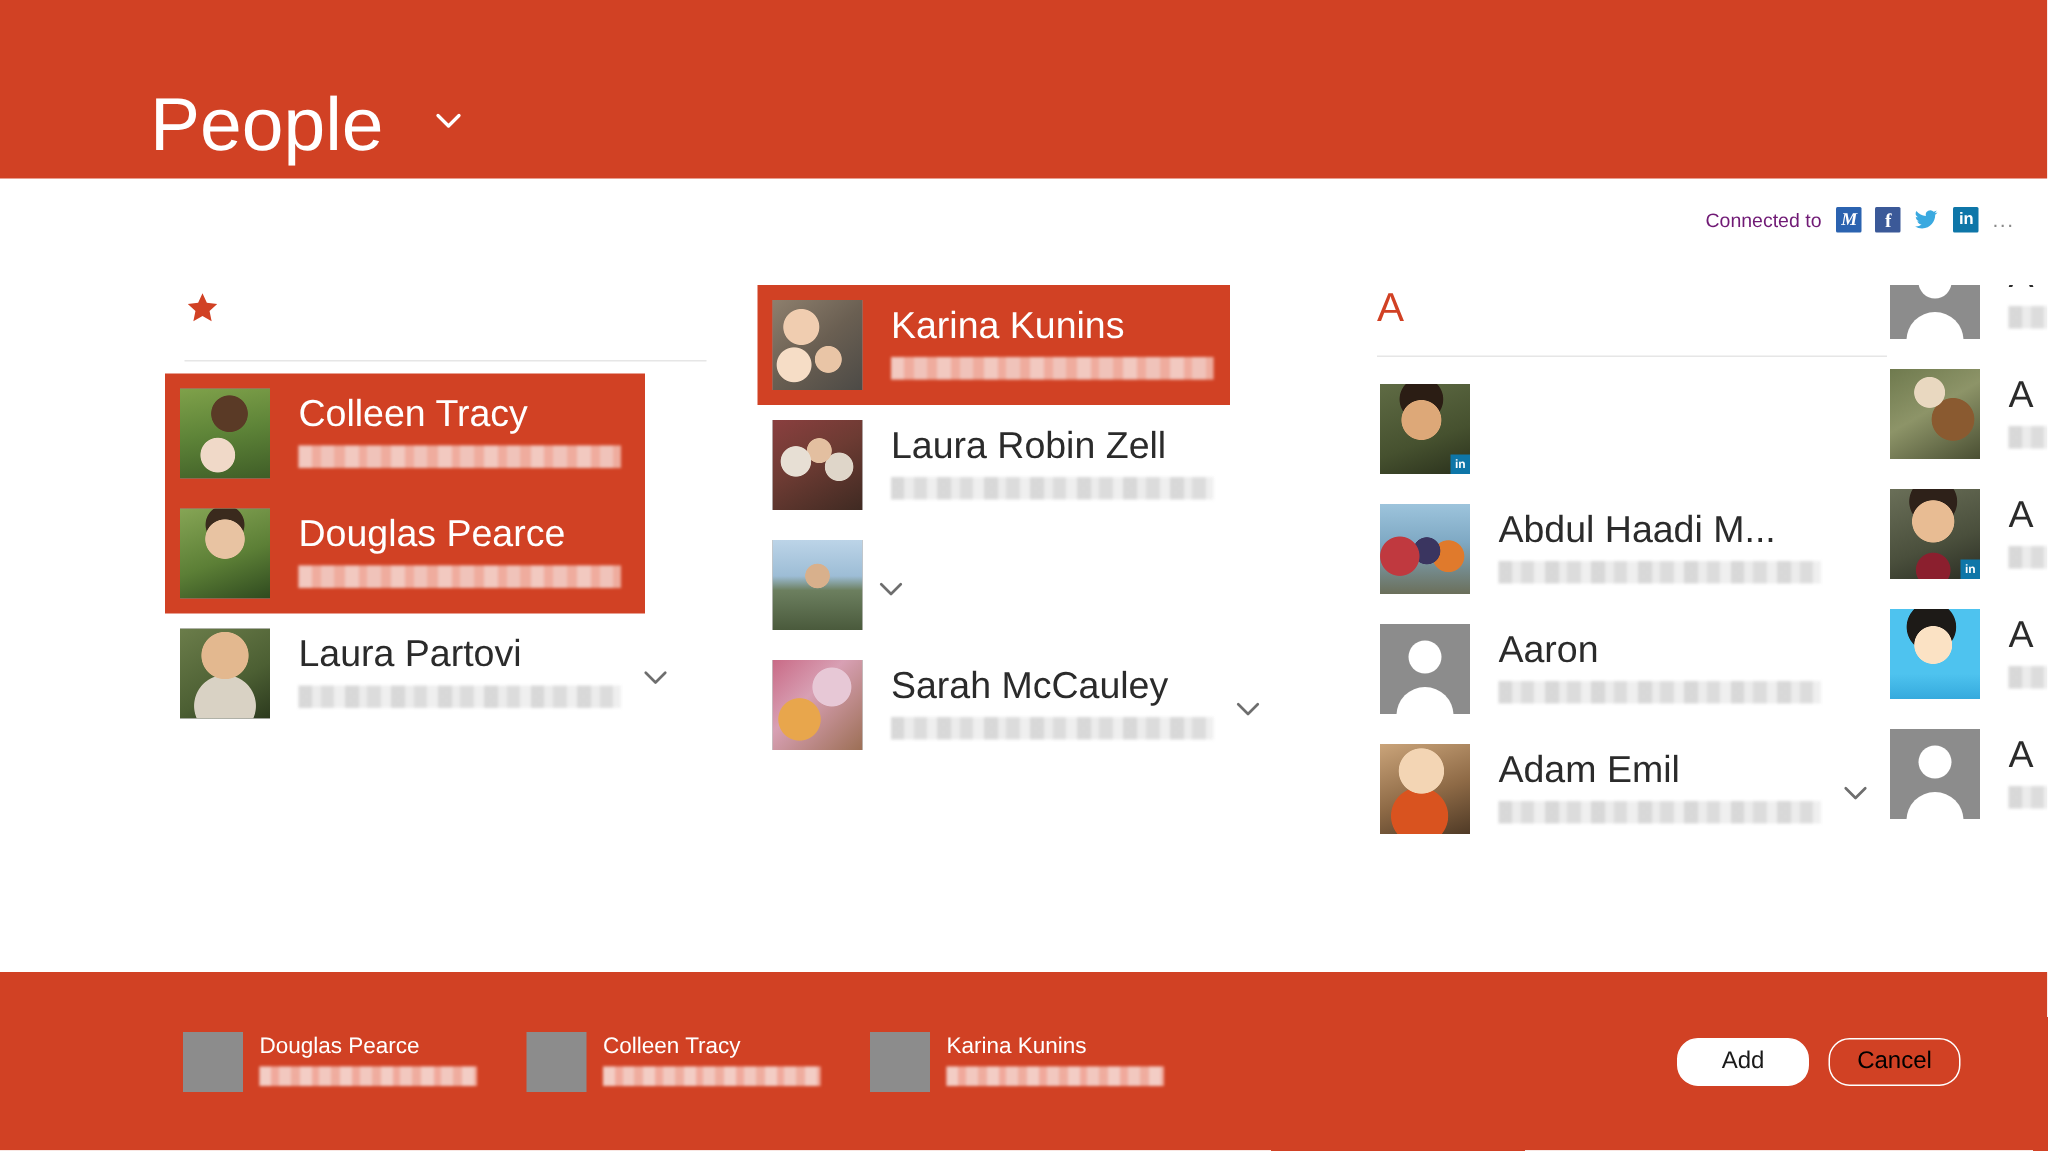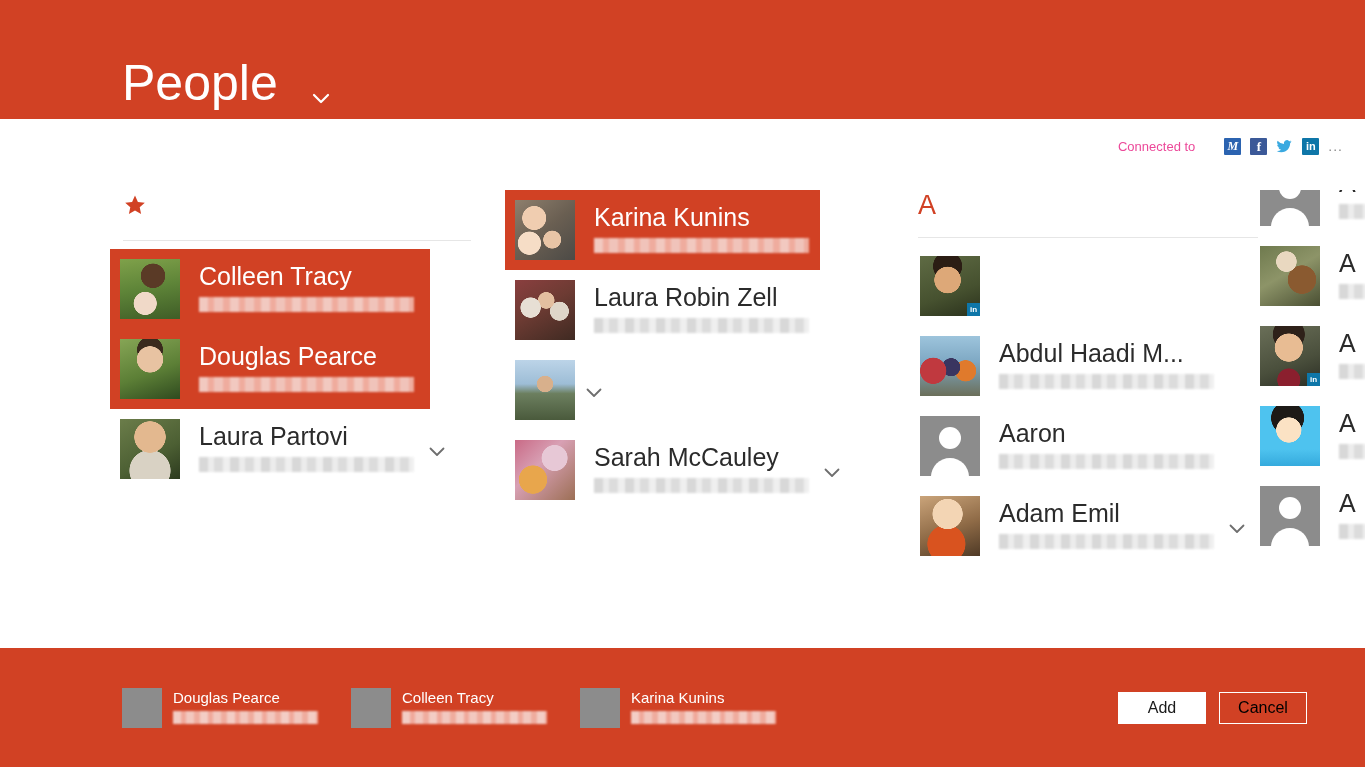--- a/index.html
+++ b/index.html
@@ -23,24 +23,24 @@
   
   .header-band {
     position: absolute;
     left: 0; top: 0;
     width: 1365px;
     height: 119px;
     background: #d14124;
   }
   .header-title-row {
     position: absolute;
-    left: 122px;
+    left: 100px;
     top: 55px;
     display: flex;
-    align-items: flex-end;
+    align-items: flex-start;
     gap: 30px;
   }
   .header-title {
     color: #ffffff;
     font-size: 50px;
     font-weight: 300;
     letter-spacing: 0px;
     line-height: 56px;
     white-space: nowrap;
   }
@@ -55,24 +55,24 @@
   .connected-strip {
     position: absolute;
     right: 22px;
     top: 136px;
     display: flex;
     align-items: center;
     gap: 9px;
     height: 20px;
   }
   .connected-label {
-    color: #ec4899;
+    color: #701a75;
     font-size: 13px;
     font-weight: 400;
-    margin-right: 20px;
+    margin-right: 1px;
     white-space: nowrap;
   }
   .svc-icon {
     width: 17px;
     height: 17px;
     display: block;
     border-radius: 1px;
   }
   .svc-ms {
     background: #2b63b0;
@@ -372,20 +372,21 @@
     height: 32px;
     min-width: 88px;
     padding: 0 18px;
     box-sizing: border-box;
     font-size: 16px;
     font-weight: 400;
     line-height: 30px;
     text-align: center;
     cursor: pointer;
     white-space: nowrap;
+    border-radius: 14px;
   }
   .btn-primary {
     background: #ffffff;
     color: #1a1a1a;
     border: 1px solid #ffffff;
   }
   .btn-secondary {
     background: transparent;
     color: #000000;
     border: 1px solid #ffffff;

